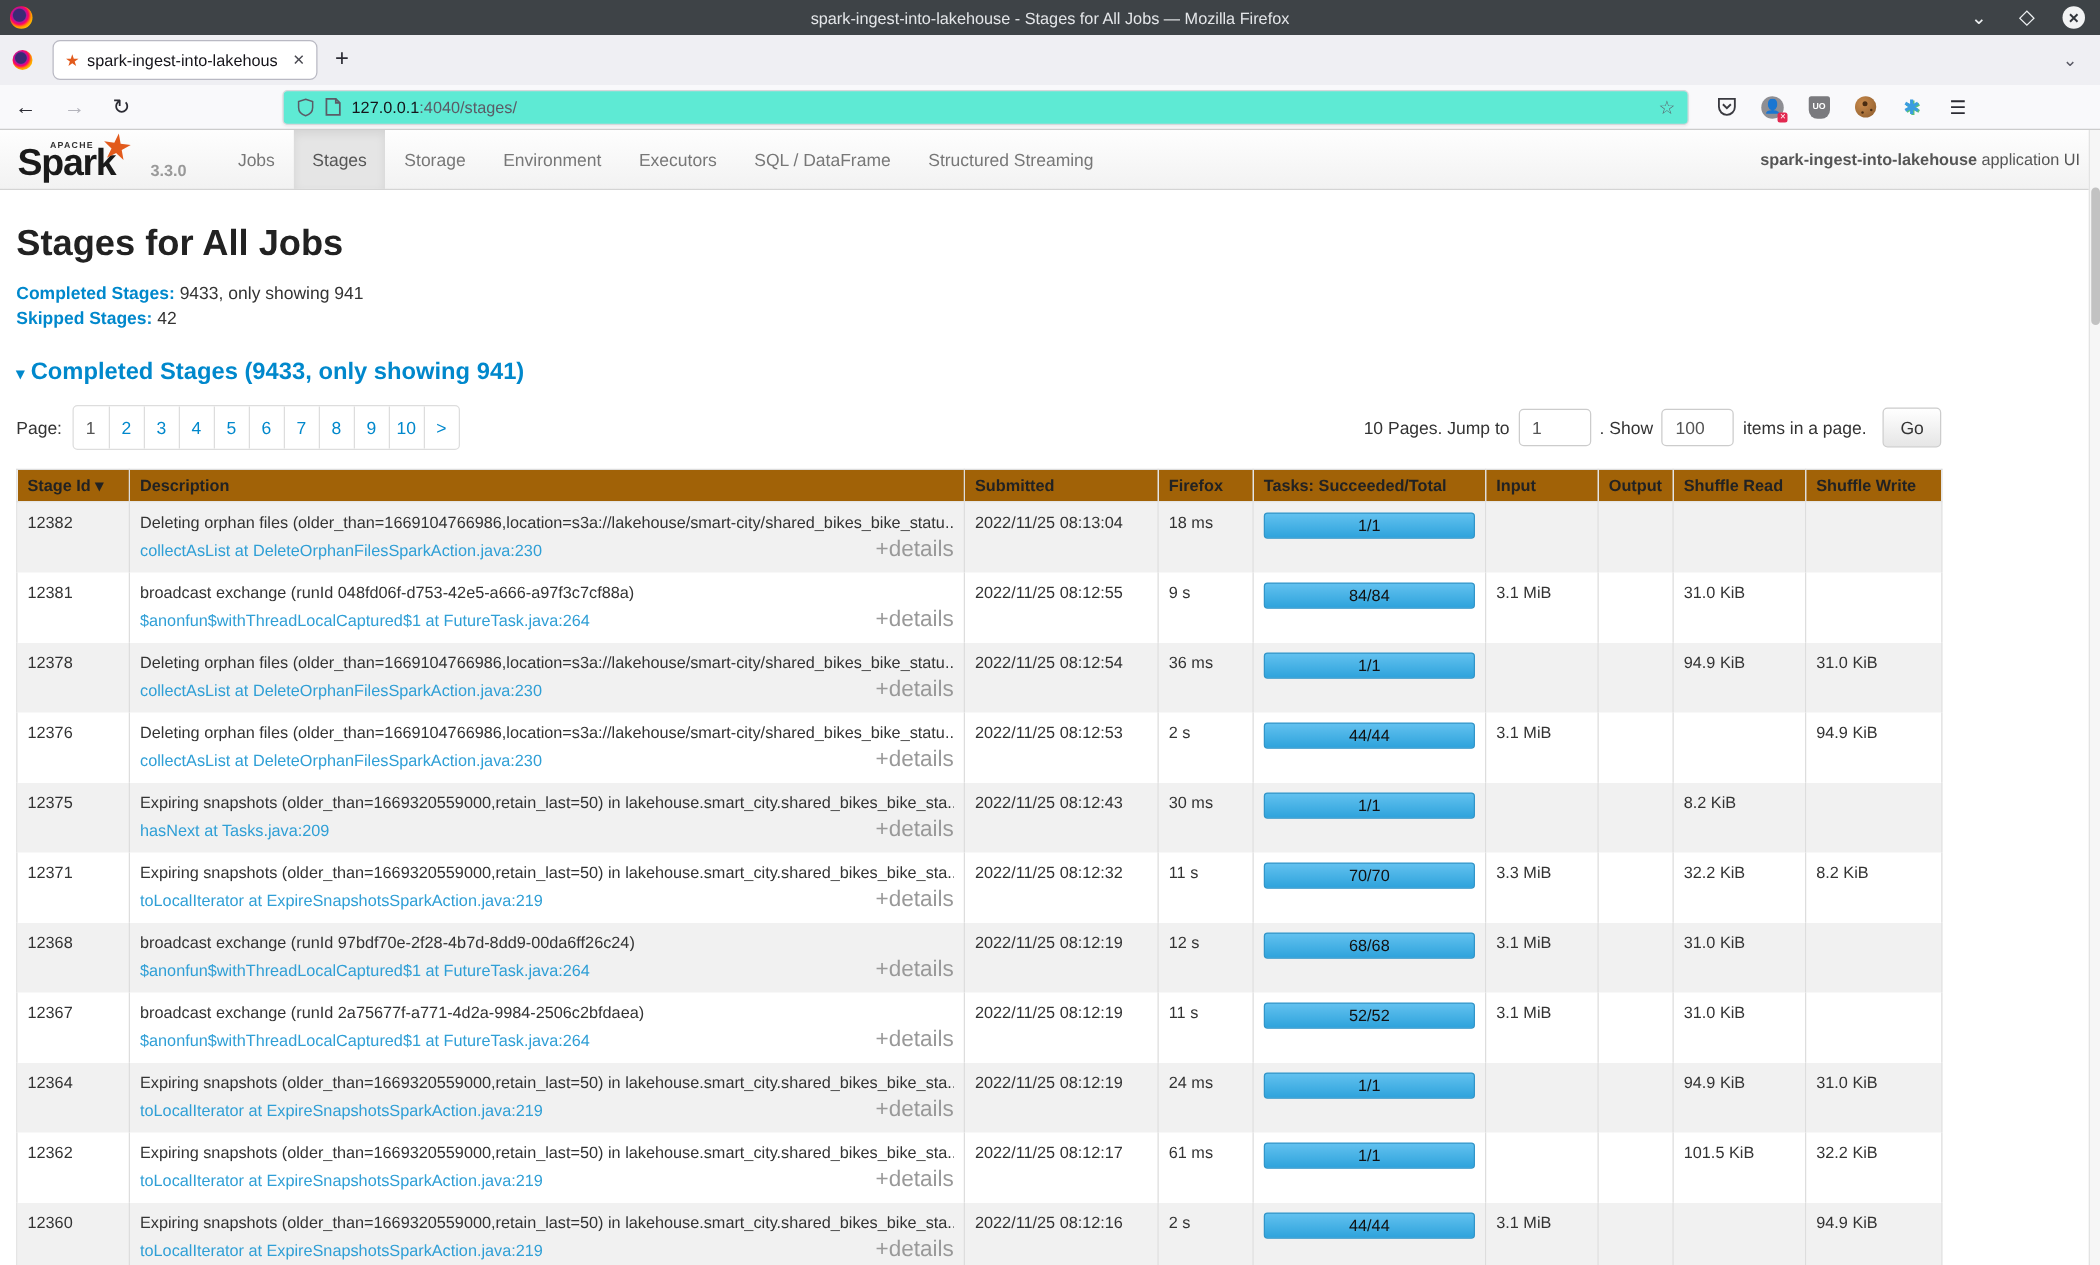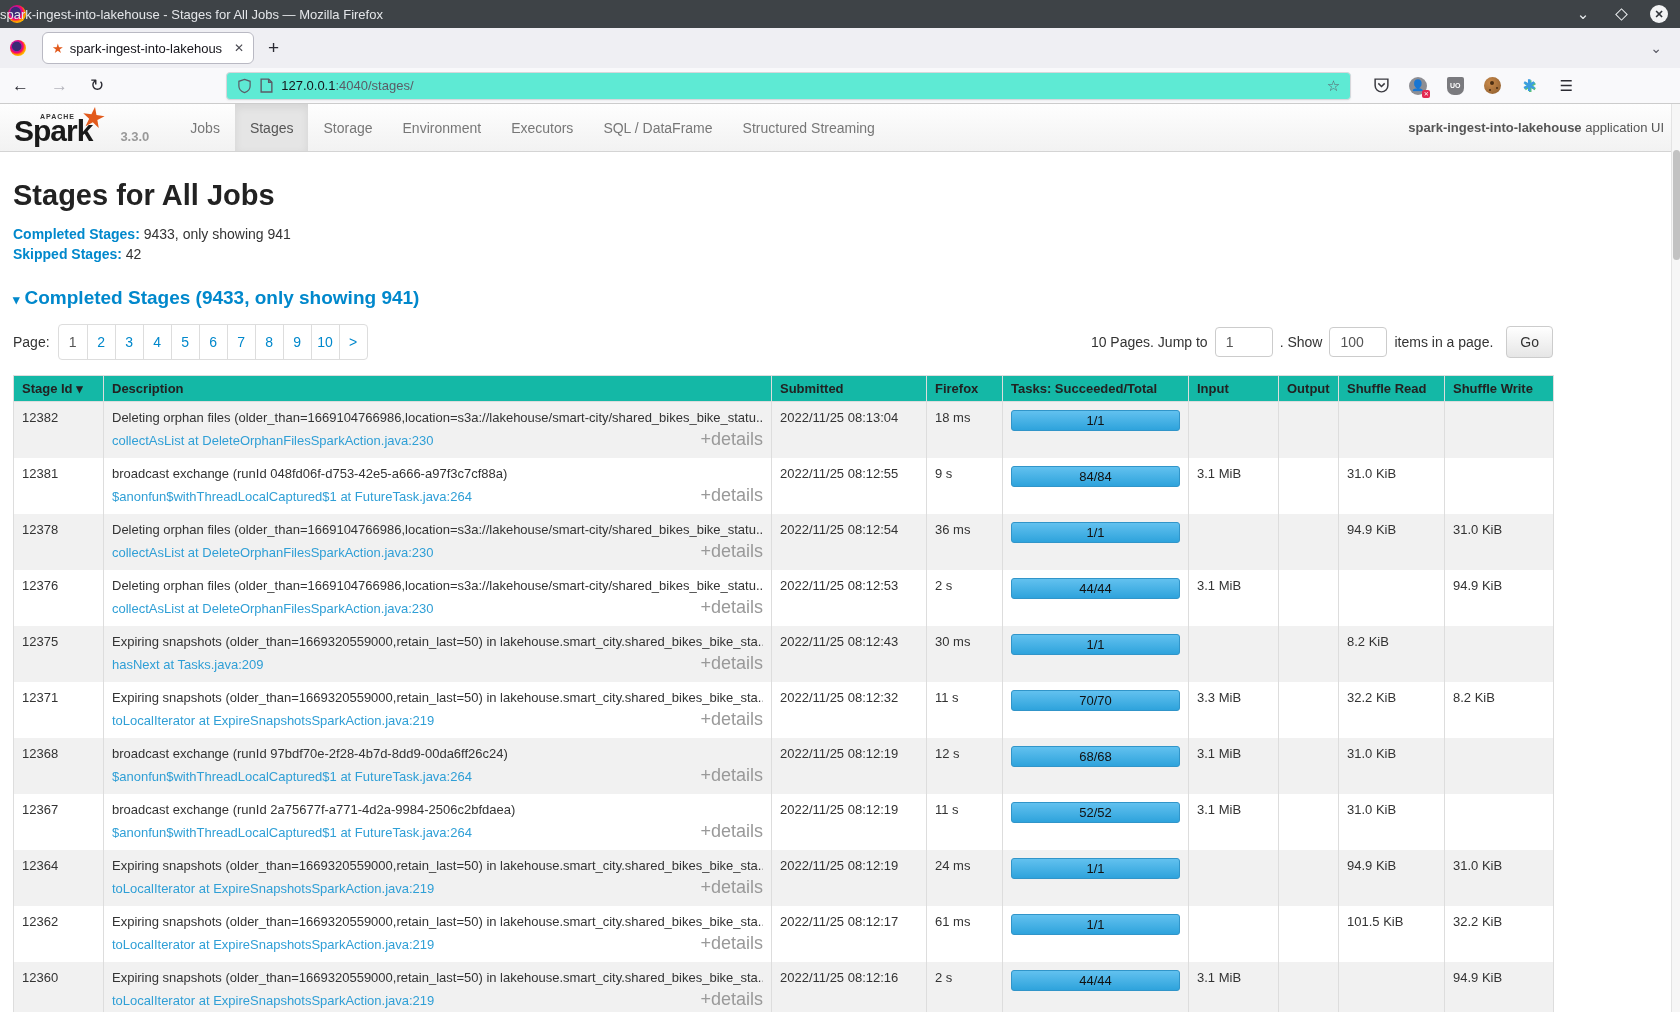--- a/index.html
+++ b/index.html
@@ -15,21 +15,21 @@
     height:28px; background:#3e4347; color:#e8eaed;
     display:flex; align-items:center; position:relative; font-size:13px;
   }
   .titlebar .fx-logo { margin-left:8px; }
   .fx-logo {
     width:18px; height:18px; border-radius:50%;
     background:radial-gradient(circle at 42% 40%, #3b2a75 0 32%, #b5179b 38%, #f06 48%, #ff9500 62%, #ffcb00 78%, #ff7a00 100%);
     display:inline-block; flex:0 0 auto;
   }
   .titlebar .win-title {
-    position:absolute; left:0; right:0; text-align:left; color:#e4e6e9;
+    position:absolute; left:0; right:0; text-align:center; color:#e4e6e9;
   }
   .win-controls { margin-left:auto; display:flex; align-items:center; gap:20px; padding-right:12px; z-index:2; }
   .wc { color:#eceff1; width:18px; height:18px; display:flex; align-items:center; justify-content:center; }
   .wc-min { font-size:15px; }
   .wc-max span { width:9px; height:9px; border:1.5px solid #eceff1; transform:rotate(45deg); display:block; }
   .wc-close { background:#f2f3f4; color:#30343a; border-radius:50%; font-size:11px; font-weight:bold; }
 
   
   .tabbar {
     height:40px; background:#efeff3; display:flex; align-items:center; padding:0 10px;
@@ -105,21 +105,21 @@
   .pager-item:first-child { border-left:none; }
   .pager-item.current { color:#555; }
   .pager-right { margin-left:auto; display:flex; align-items:center; gap:7px; font-size:14px; color:#333; }
   .pager-input { width:58px; height:30px; border:1px solid #ccc; border-radius:4px; font-size:14px; color:#555; padding:0 10px; font-family:"Liberation Sans",sans-serif; }
   .go-btn { height:32px; padding:0 13px; font-size:14px; color:#333; background:linear-gradient(#ffffff,#e6e6e6); border:1px solid #ccc; border-radius:4px; margin-left:6px; }
 
   
   table.stages { margin-top:15px; width:1540px; border-collapse:collapse; table-layout:fixed; }
   table.stages th {
     text-align:left; font-size:13px; color:#222; padding:5px 8px;
-    border:1px solid #ddd; background:#14b8a6; font-weight:bold; vertical-align:top; white-space:nowrap; overflow:hidden;
+    border:1px solid #ddd; background:#a16207; font-weight:bold; vertical-align:top; white-space:nowrap; overflow:hidden;
   }
   table.stages td {
     font-size:13px; color:#333; padding:8px; border-left:1px solid #ddd; border-right:1px solid #ddd;
     vertical-align:top; white-space:nowrap; overflow:hidden; height:55px;
   }
   table.stages tbody tr:nth-child(odd) { background:#f1f1f1; }
   .desc-l1 { color:#333; overflow:hidden; text-overflow:clip; }
   .desc-l2 { display:flex; justify-content:space-between; align-items:baseline; margin-top:4px; }
   .cell-link { color:#2f9fd6; text-decoration:none; }
   .details-link { color:#999; font-size:18px; }

